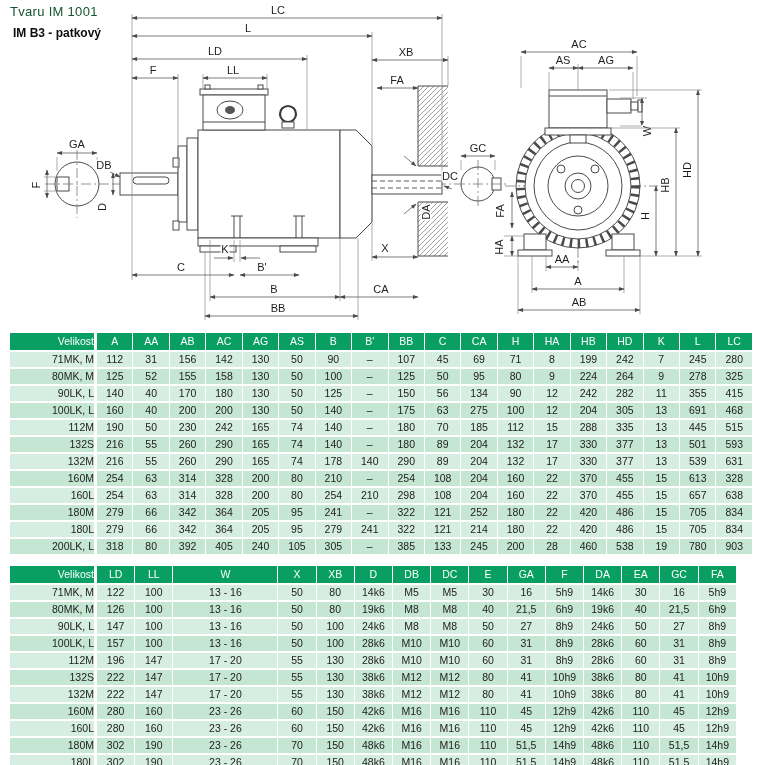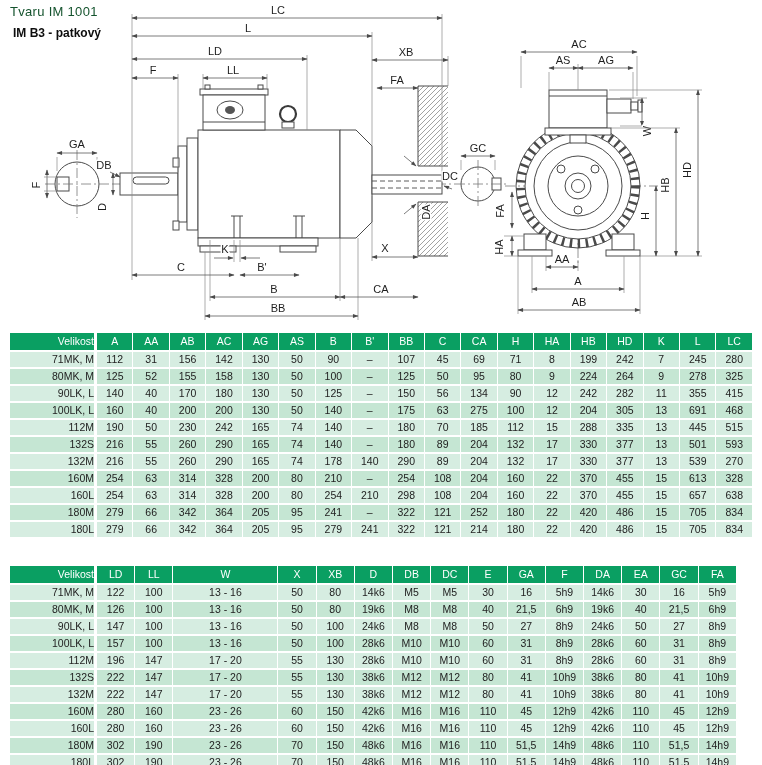--- a/index.html
+++ b/index.html
@@ -402,21 +402,21 @@
         <td>140</td>
         <td>290</td>
         <td>89</td>
         <td>204</td>
         <td>132</td>
         <td>17</td>
         <td>330</td>
         <td>377</td>
         <td>13</td>
         <td>539</td>
-        <td>270</td>
+        <td>631</td>
       </tr>
       <tr>
         <td class="name-col">160M</td>
         <td>254</td>
         <td>63</td>
         <td>314</td>
         <td>328</td>
         <td>200</td>
         <td>80</td>
         <td>210</td>
@@ -488,20 +488,41 @@
         <td>121</td>
         <td>214</td>
         <td>180</td>
         <td>22</td>
         <td>420</td>
         <td>486</td>
         <td>15</td>
         <td>705</td>
         <td>834</td>
       </tr>
+      <tr>
+        <td class="name-col">200LK, L</td>
+        <td>318</td>
+        <td>80</td>
+        <td>392</td>
+        <td>405</td>
+        <td>240</td>
+        <td>105</td>
+        <td>305</td>
+        <td>–</td>
+        <td>385</td>
+        <td>133</td>
+        <td>245</td>
+        <td>200</td>
+        <td>28</td>
+        <td>460</td>
+        <td>538</td>
+        <td>19</td>
+        <td>780</td>
+        <td>903</td>
+      </tr>
     </tbody>
   </table>
 
 <table id="t2" class="dim-table">
     <colgroup>
       <col style="width: 86px;">
       <col>
       <col>
       <col style="width: 104px;">
       <col>

